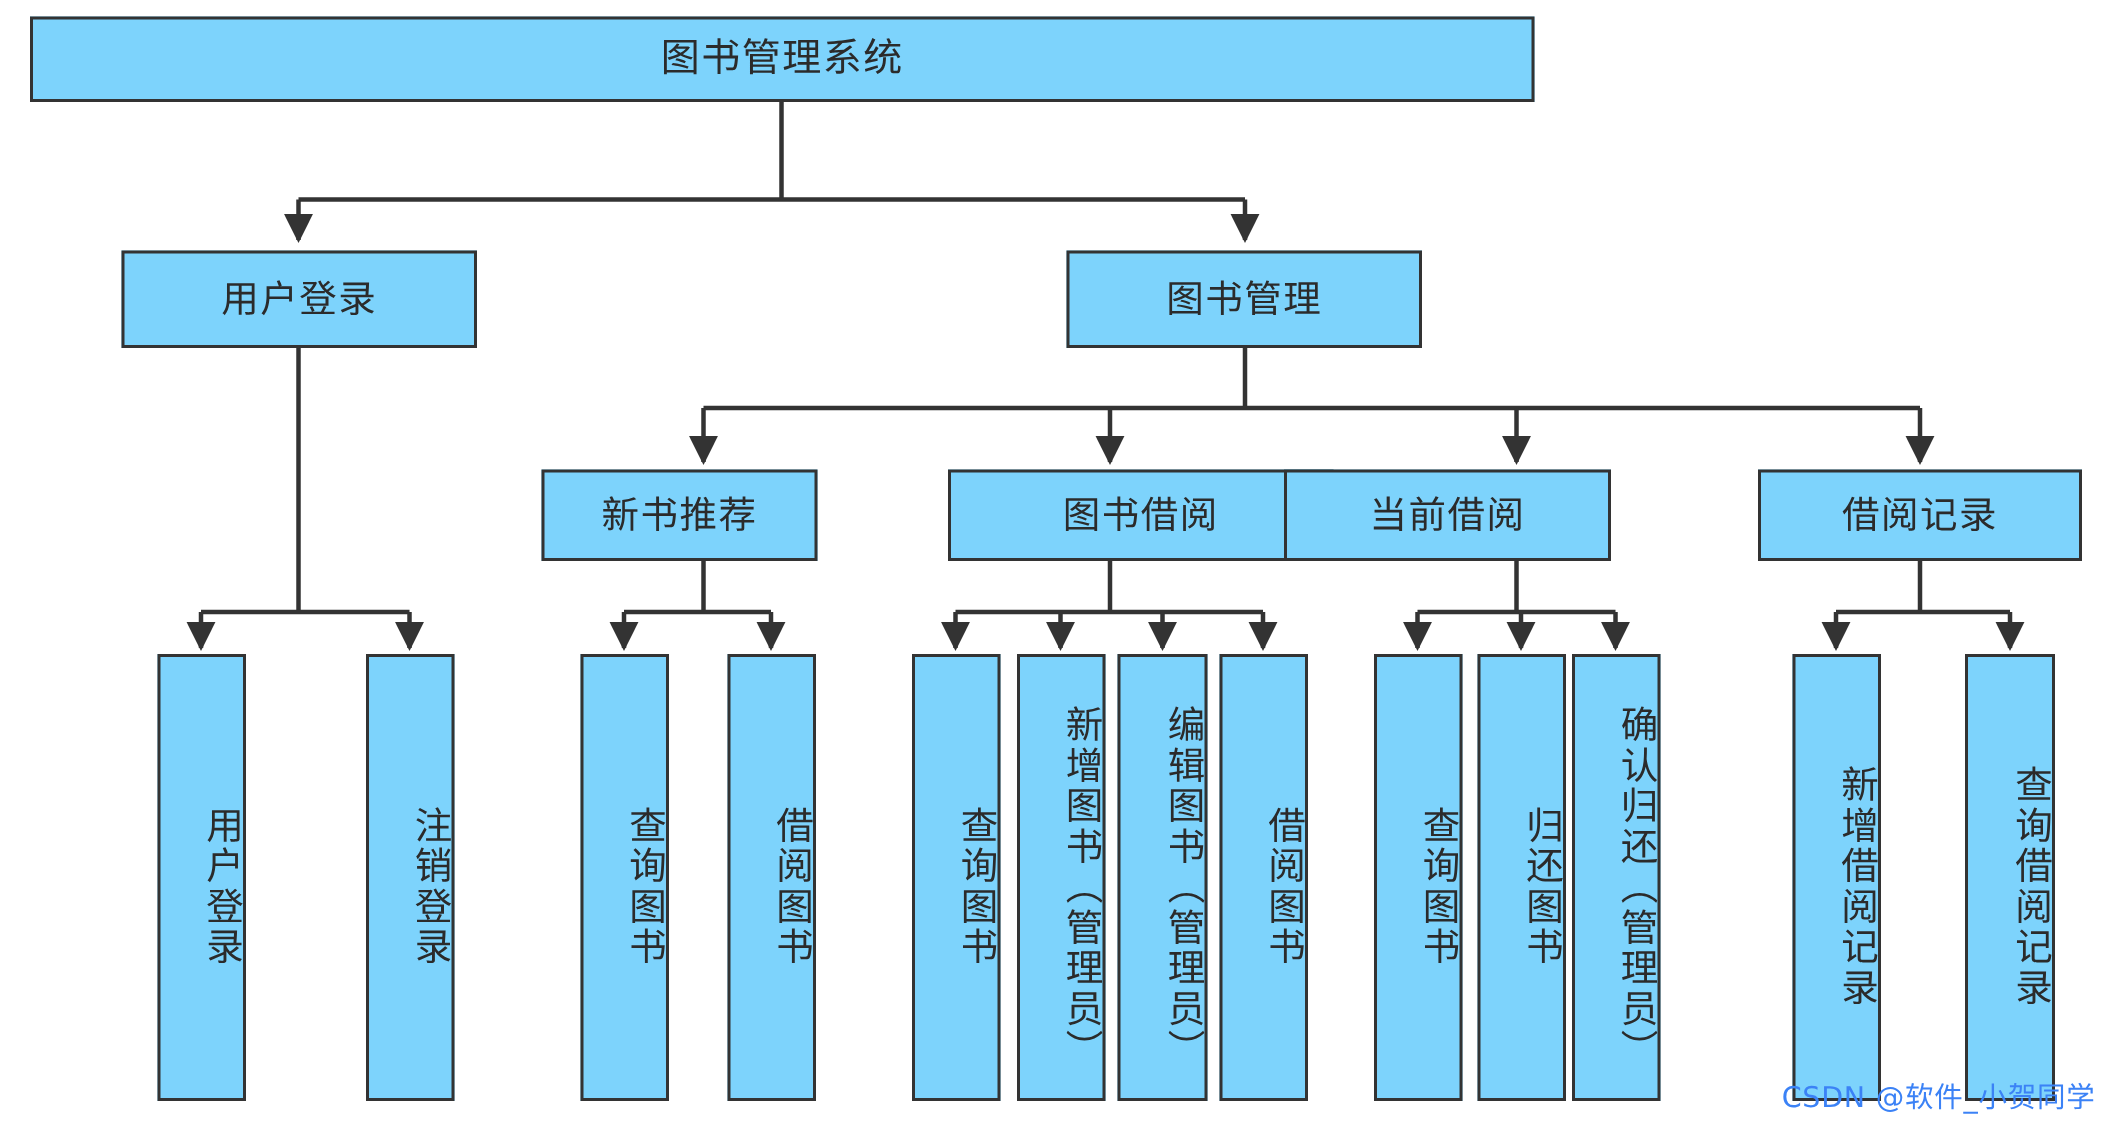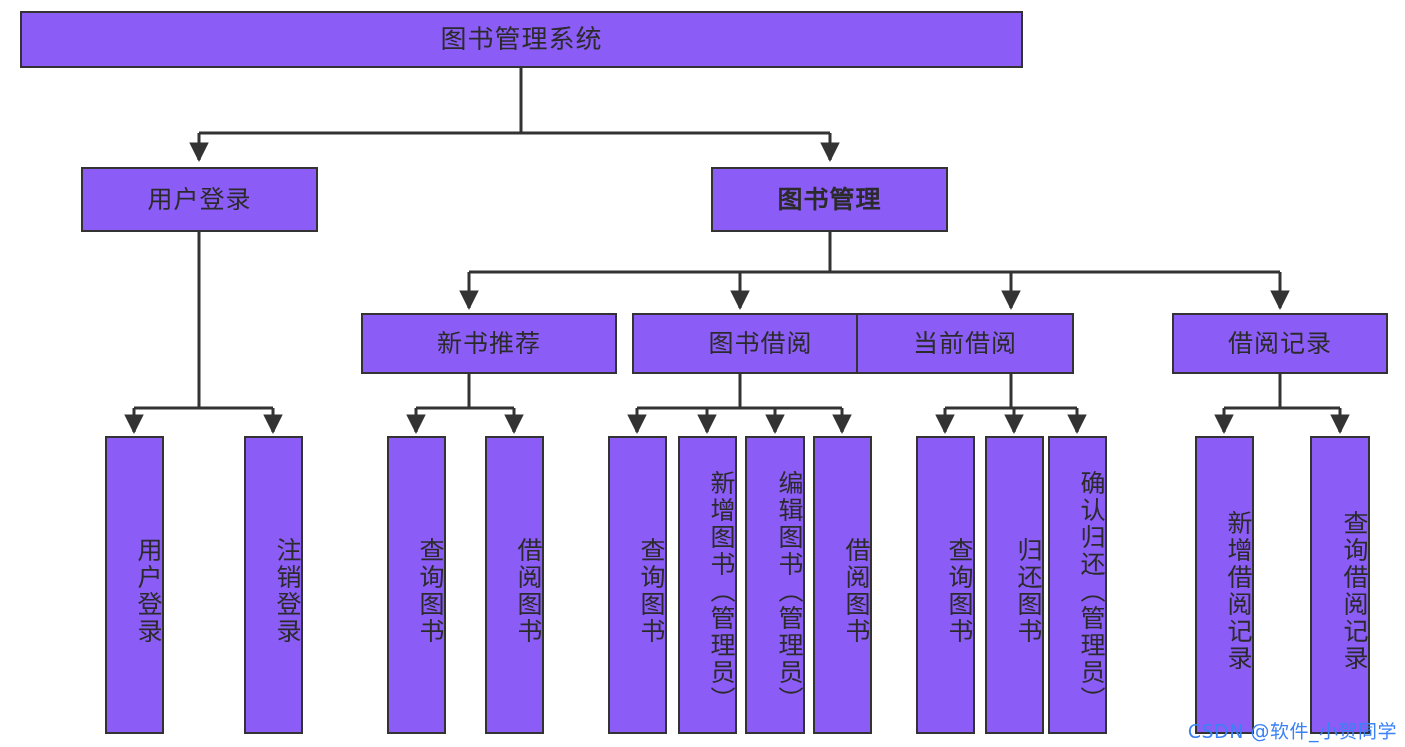--- a/index.html
+++ b/index.html
@@ -10,21 +10,21 @@
     font-family:"DejaVu Sans","Liberation Sans",sans-serif;
     overflow:hidden;
   }
   #canvas{position:relative;width:1405px;height:747px;}
   svg#wires{position:absolute;left:0;top:0;width:1405px;height:747px;}
 
   .node{
     position:absolute;
     box-sizing:border-box;
     border:2px solid #333333;
-    background:#8b5cf6;
+    background:#7dd3fc;
     display:flex;
     align-items:center;
     justify-content:center;
     color:#2b2b2b;
   }
   .node.h{
     font-size:25px;
     letter-spacing:1px;
     line-height:1.1;
   }
@@ -111,25 +111,25 @@
     </g>
   </svg>
 
   <div id="root" class="node h" style="left:20px;top:11px;width:1003px;height:57px;">
     <span>图书管理系统</span>
   </div>
 
   <div class="node h" style="left:81px;top:167px;width:237px;height:65px;">
     <span>用户登录</span>
   </div>
-  <div class="node h" style="left:711px;top:167px;width:237px;height:65px;font-weight:bold;">
+  <div class="node h" style="left:711px;top:167px;width:237px;height:65px;">
     <span>图书管理</span>
   </div>
 
-  <div class="node h" style="left:361px;top:313px;width:256px;height:61px;">
+  <div class="node h" style="left:361px;top:313px;width:184px;height:61px;">
     <span>新书推荐</span>
   </div>
   <div class="node h" style="left:632px;top:313px;width:257px;height:61px;">
     <span>图书借阅</span>
   </div>
   <div class="node h" style="left:856px;top:313px;width:218px;height:61px;">
     <span>当前借阅</span>
   </div>
   <div class="node h" style="left:1172px;top:313px;width:216px;height:61px;">
     <span>借阅记录</span>

